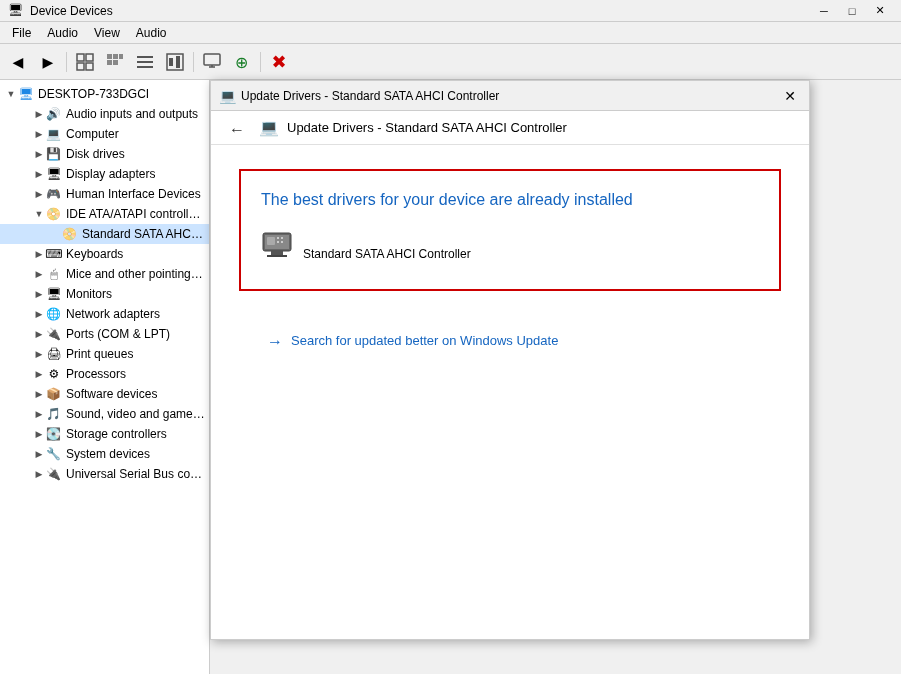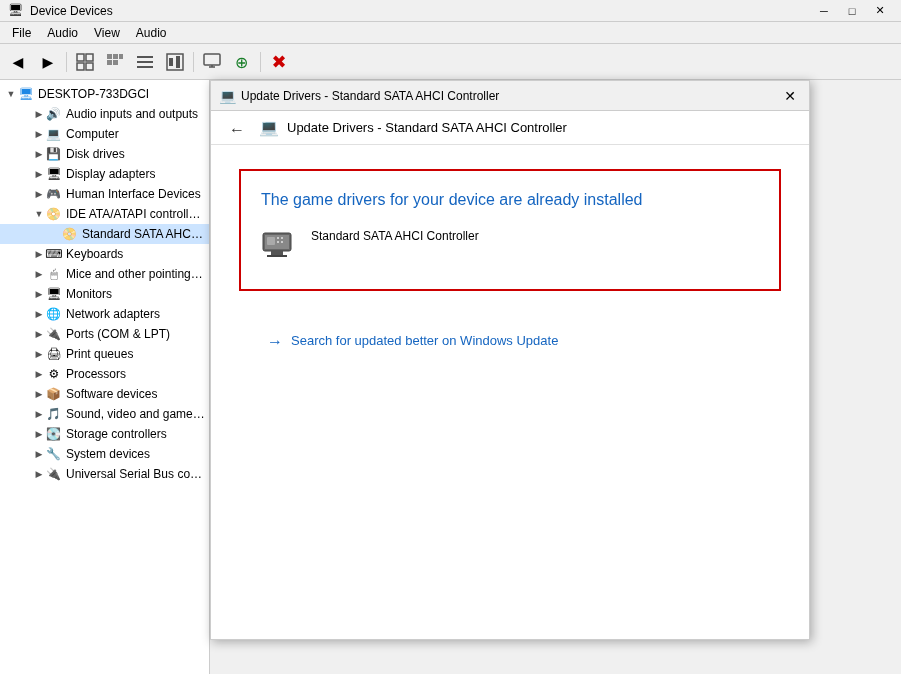--- a/index.html
+++ b/index.html
@@ -247,22 +247,22 @@
       font-weight: normal;
     }
     .success-description {
       font-size: 12px;
       color: #333;
       line-height: 1.6;
       margin-bottom: 24px;
     }
     .device-entry {
       display: flex;
-      align-items: flex-start;
-      gap: 18px;
+      align-items: flex-end;
+      gap: 10px;
     }
     .device-entry-icon {
       width: 32px;
       height: 32px;
       font-size: 24px;
       flex-shrink: 0;
     }
     .device-entry-name {
       font-size: 12px;
     }
@@ -518,21 +518,21 @@
       </div>
 
       <div class="dialog-nav-bar">
         <button class="dialog-back-btn">←</button>
         <span class="dialog-nav-icon">💻</span>
         <span class="dialog-nav-title">Update Drivers - Standard SATA AHCI Controller</span>
       </div>
 
       <div class="dialog-content">
         <div class="success-box">
-          <div class="success-title">The game drivers for your device are already installed</div>
+          <div class="success-title">The best drivers for your device are already installed</div>
           <div class="device-entry">
             <div class="device-entry-icon">
               <svg width="32" height="32" viewBox="0 0 32 32">
                 <rect x="2" y="4" width="28" height="18" rx="2" fill="#666" stroke="#444" stroke-width="1"></rect>
                 <rect x="4" y="6" width="24" height="14" fill="#888"></rect>
                 <rect x="6" y="8" width="8" height="8" fill="#aaa" rx="1"></rect>
                 <rect x="16" y="8" width="2" height="2" fill="#ccc"></rect>
                 <rect x="16" y="12" width="2" height="2" fill="#ccc"></rect>
                 <rect x="20" y="8" width="2" height="2" fill="#ccc"></rect>
                 <rect x="20" y="12" width="2" height="2" fill="#ccc"></rect>

